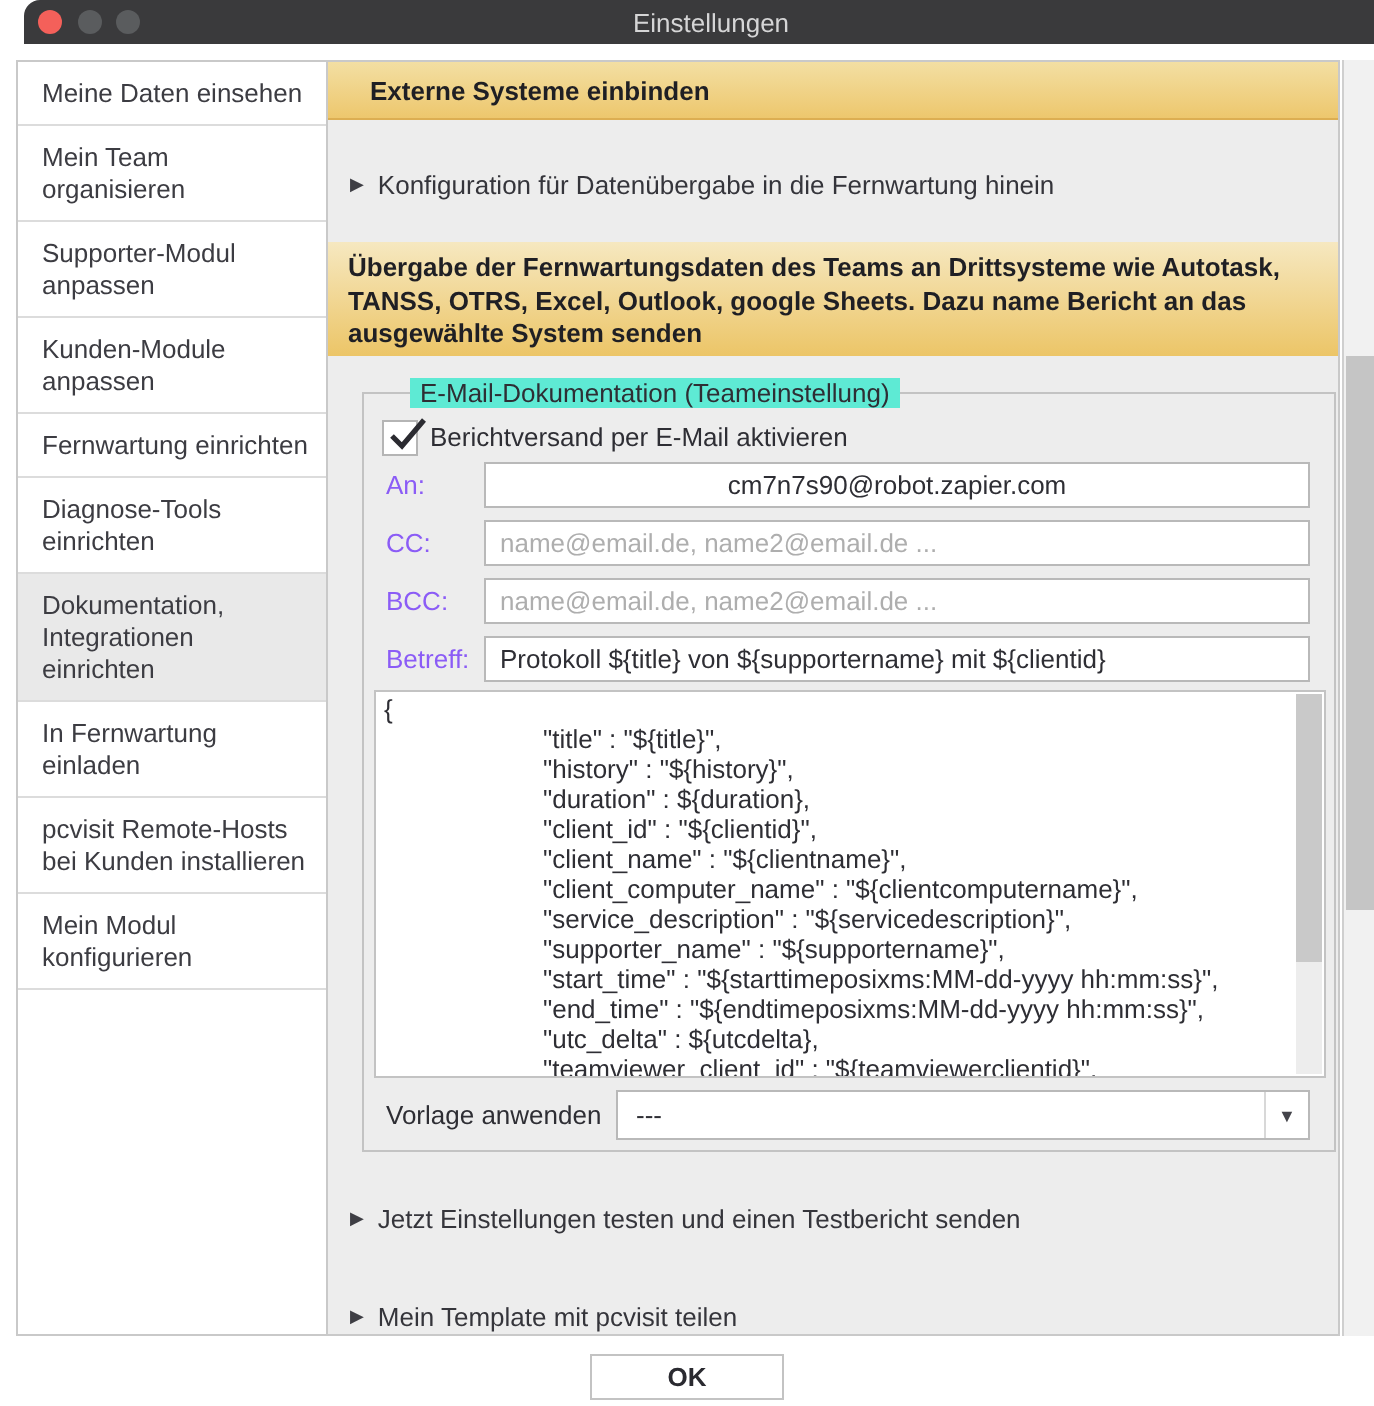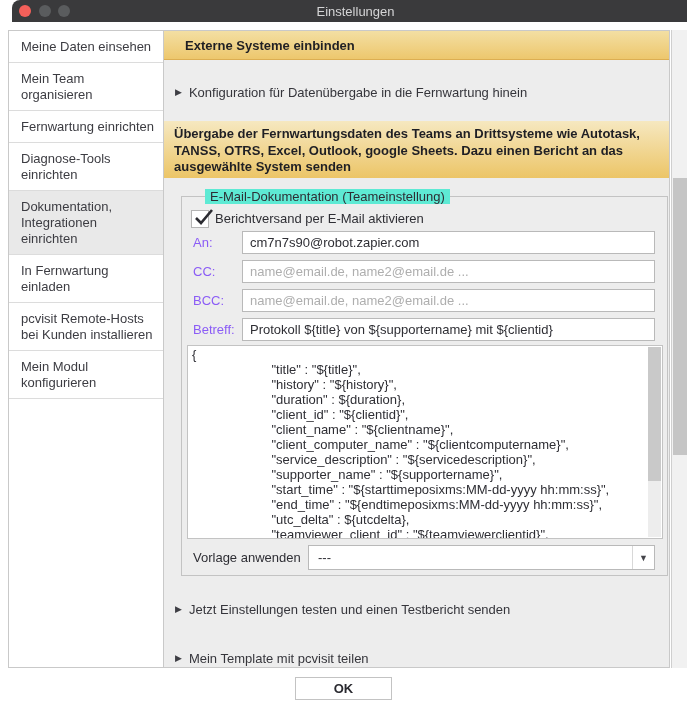--- a/index.html
+++ b/index.html
@@ -51,21 +51,21 @@
     background:#ffffff; border:1px solid #b5b5b5; }
   .checkbox svg { position:absolute; left:1px; top:-4px; overflow:visible; }
   .checkbox-label { position:absolute; left:33px; top:14px; }
 
   .field-label { position:absolute; left:11px; color:#8b5cf6; }
   .lbl-an { top:38px; } .lbl-cc { top:67px; } .lbl-bcc { top:96px; } .lbl-betreff { top:125px; }
   .field-input { position:absolute; left:60px; width:413px; height:23px;
     border:1px solid #b9b9b9; background:#ffffff; font-family:"Liberation Sans",sans-serif;
     font-size:13px; color:#2e2e34; padding:0 7px; }
   .field-input::placeholder { color:#aeaeae; }
-  .inp-an { top:34px; } .inp-cc { top:63px; } .inp-bcc { top:92px; } .inp-betreff { top:121px; }
+  .inp-an { top:34px;text-align:center; } .inp-cc { top:63px; } .inp-bcc { top:92px; } .inp-betreff { top:121px; }
 
   .template-box { position:absolute; left:5px; top:148px; width:476px; height:194px;
     background:#ffffff; border:1px solid #c3c3c3; overflow:hidden; }
   .template-box textarea { position:absolute; left:0; top:0; width:460px; height:192px;
     border:none; outline:none; resize:none; overflow:hidden; background:transparent;
     font-family:"Liberation Sans",sans-serif; font-size:13px; line-height:15px;
     color:#2e2e34; padding:1px 0 0 4px; white-space:pre; tab-size:11; -moz-tab-size:11; }
   .ta-scroll { position:absolute; top:1px; right:1px; width:13px; height:190px;
     background:#ededed; }
   .ta-thumb { position:absolute; top:0; left:0; width:13px; height:134px; background:#c9c9c9; }
@@ -99,20 +99,22 @@
     <span class="tl-dot tl-close"></span>
     <span class="tl-dot tl-min"></span>
     <span class="tl-dot tl-max"></span>
     <span class="title">Einstellungen</span>
   </div>
 
   <div class="sidebar">
     <ul>
       <li>Meine Daten einsehen</li>
       <li>Mein Team organisieren</li>
+      <li>Supporter-Modul anpassen</li>
+      <li>Kunden-Module anpassen</li>
       <li>Fernwartung einrichten</li>
       <li>Diagnose-Tools einrichten</li>
       <li class="selected">Dokumentation, Integrationen einrichten</li>
       <li>In Fernwartung einladen</li>
       <li>pcvisit Remote-Hosts bei Kunden installieren</li>
       <li>Mein Modul konfigurieren</li>
     </ul>
   </div>
 
   <div class="main">
@@ -120,21 +122,21 @@
     <div class="gold-header">
       <span>Externe Systeme einbinden</span>
     </div>
 
     <div class="disclosure disc-1">
       <span class="tri">▶</span>
       <span>Konfiguration für Datenübergabe in die Fernwartung hinein</span>
     </div>
 
     <div class="info-box">
-      <span>Übergabe der Fernwartungsdaten des Teams an Drittsysteme wie Autotask, TANSS, OTRS, Excel, Outlook, google Sheets. Dazu einen Bericht an das ausgewählte System senden</span>
+      <span>Übergabe der Fernwartungsdaten des Teams an Drittsysteme wie Autotask, TANSS, OTRS, Excel, Outlook, google Sheets. Dazu name Bericht an das ausgewählte System senden</span>
     </div>
 
     <div class="group-box">
       <span class="legend">E-Mail-Dokumentation (Teameinstellung)</span>
 
       <span class="checkbox">
         <svg width="20" height="20" viewBox="0 0 20 20">
           <polyline points="3,11 8,16 19,3" fill="none" stroke="#2b2b31" stroke-width="2.6"></polyline>
         </svg>
       </span>

